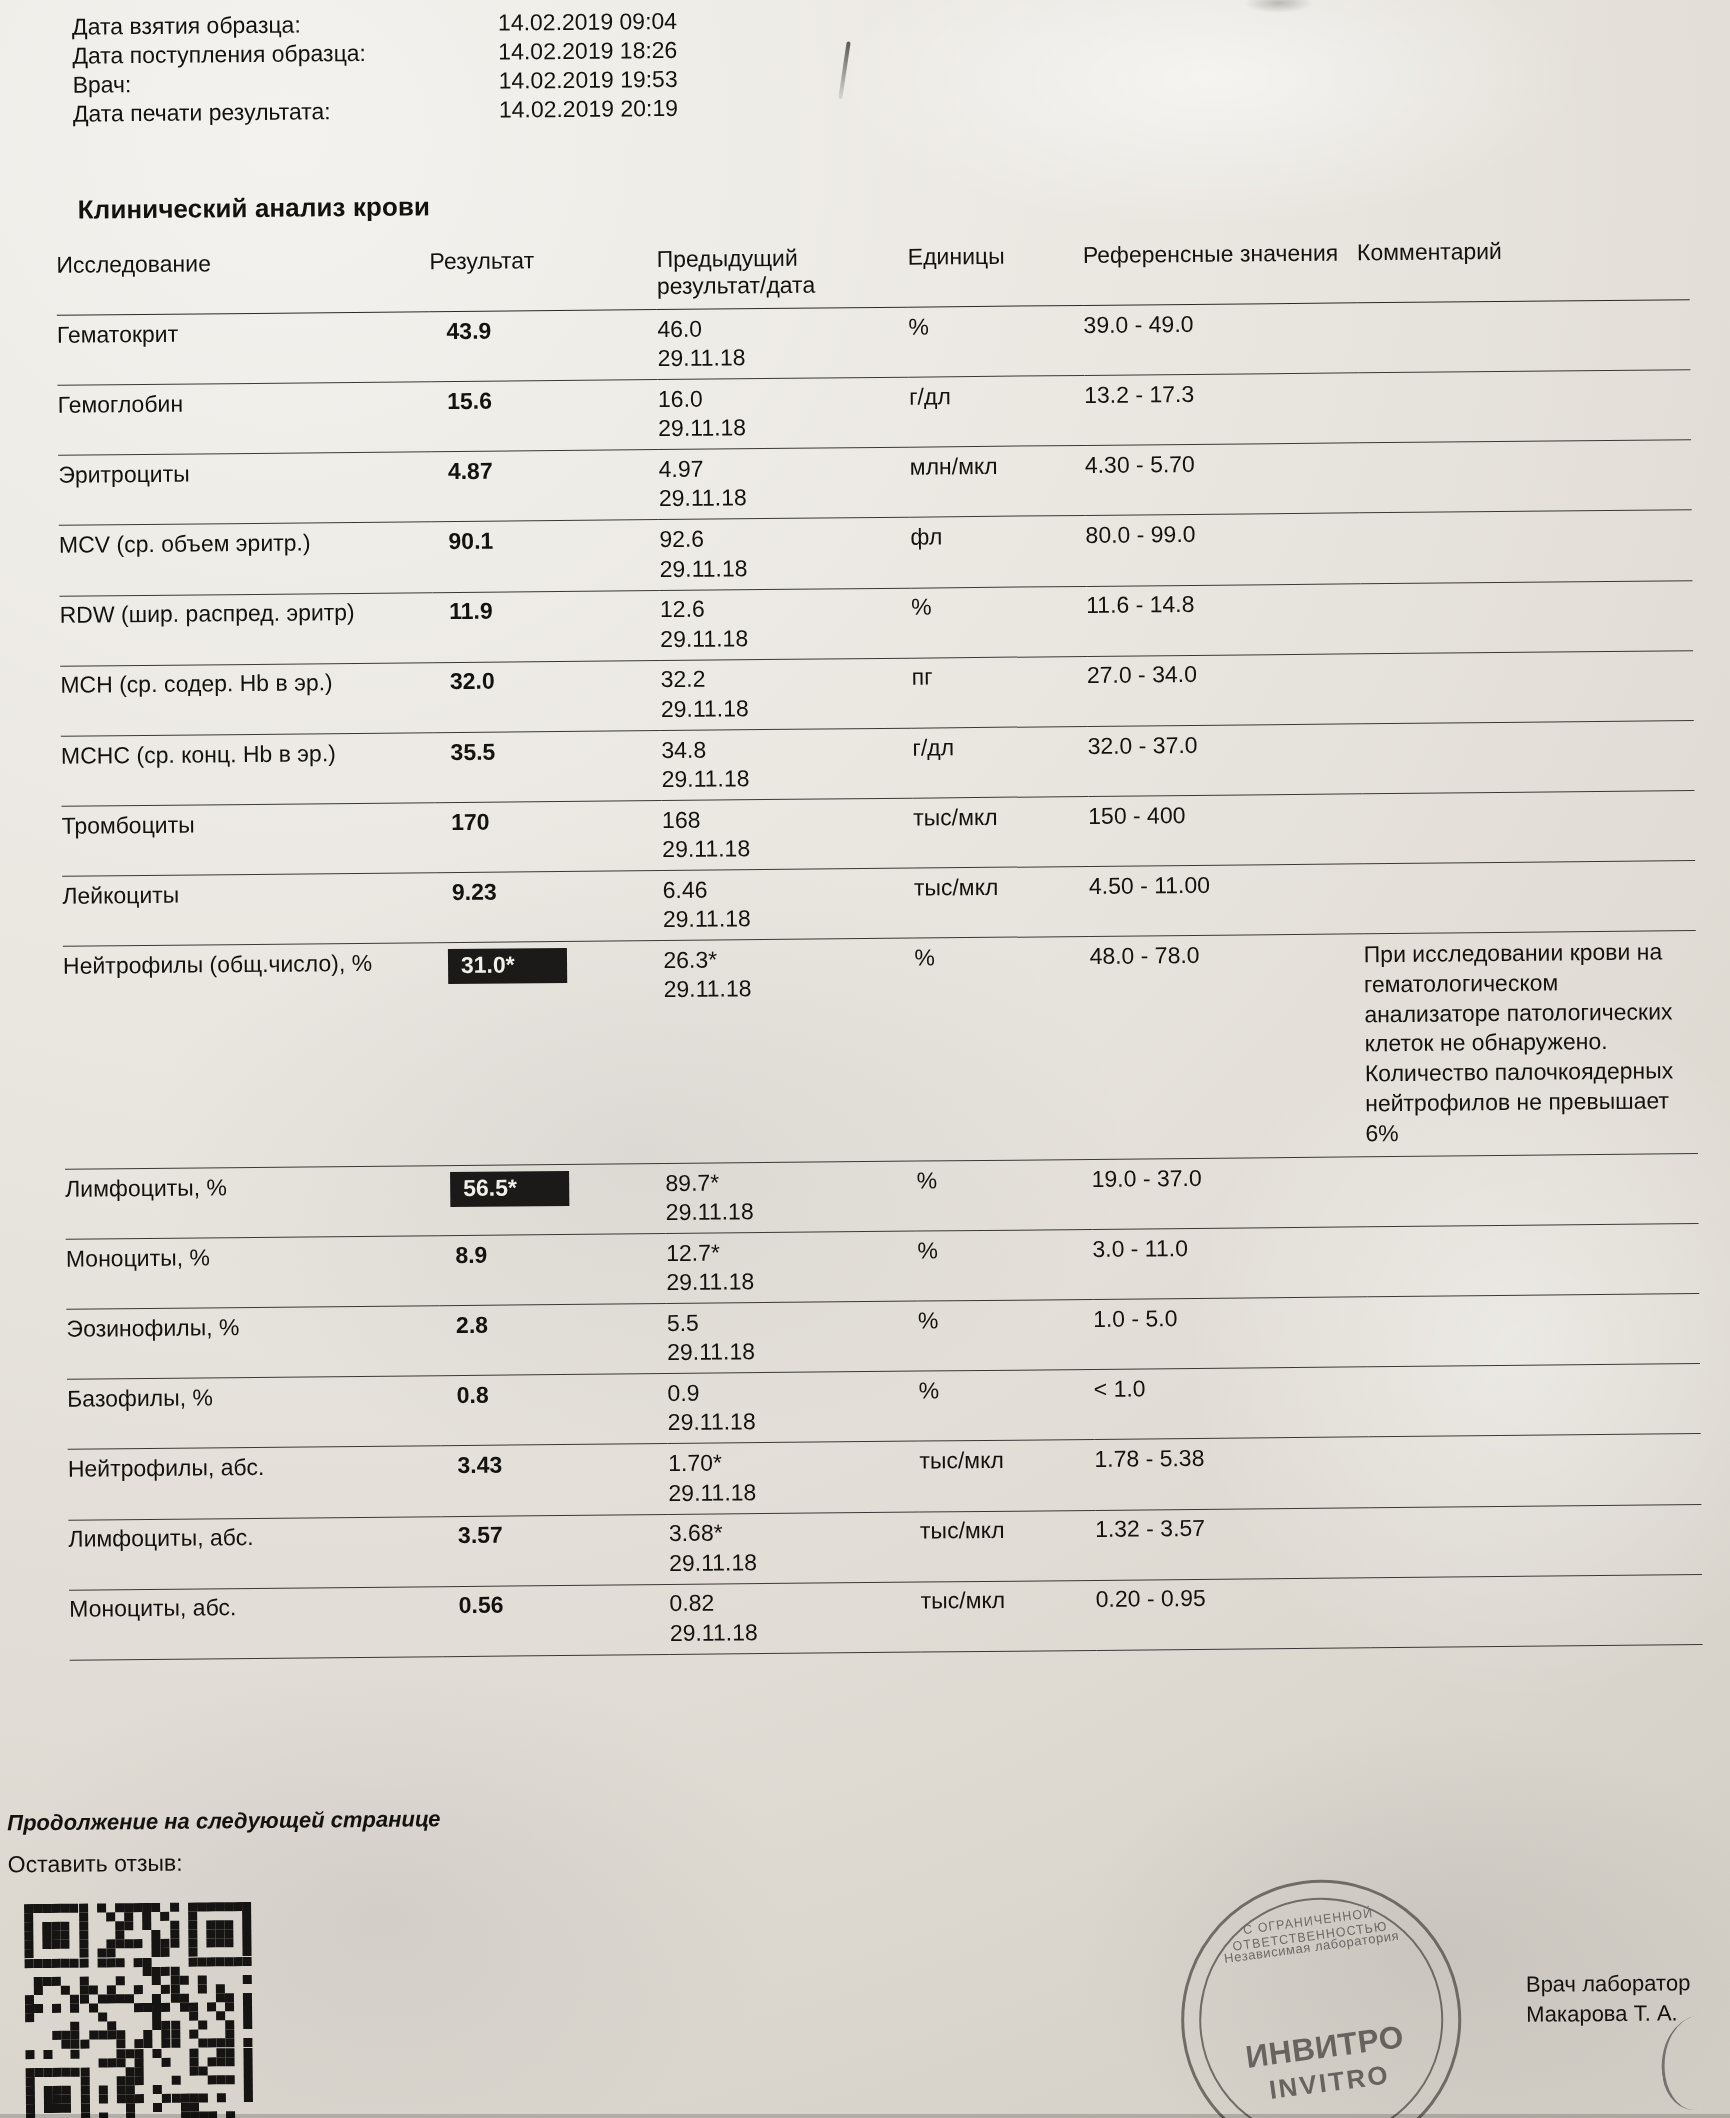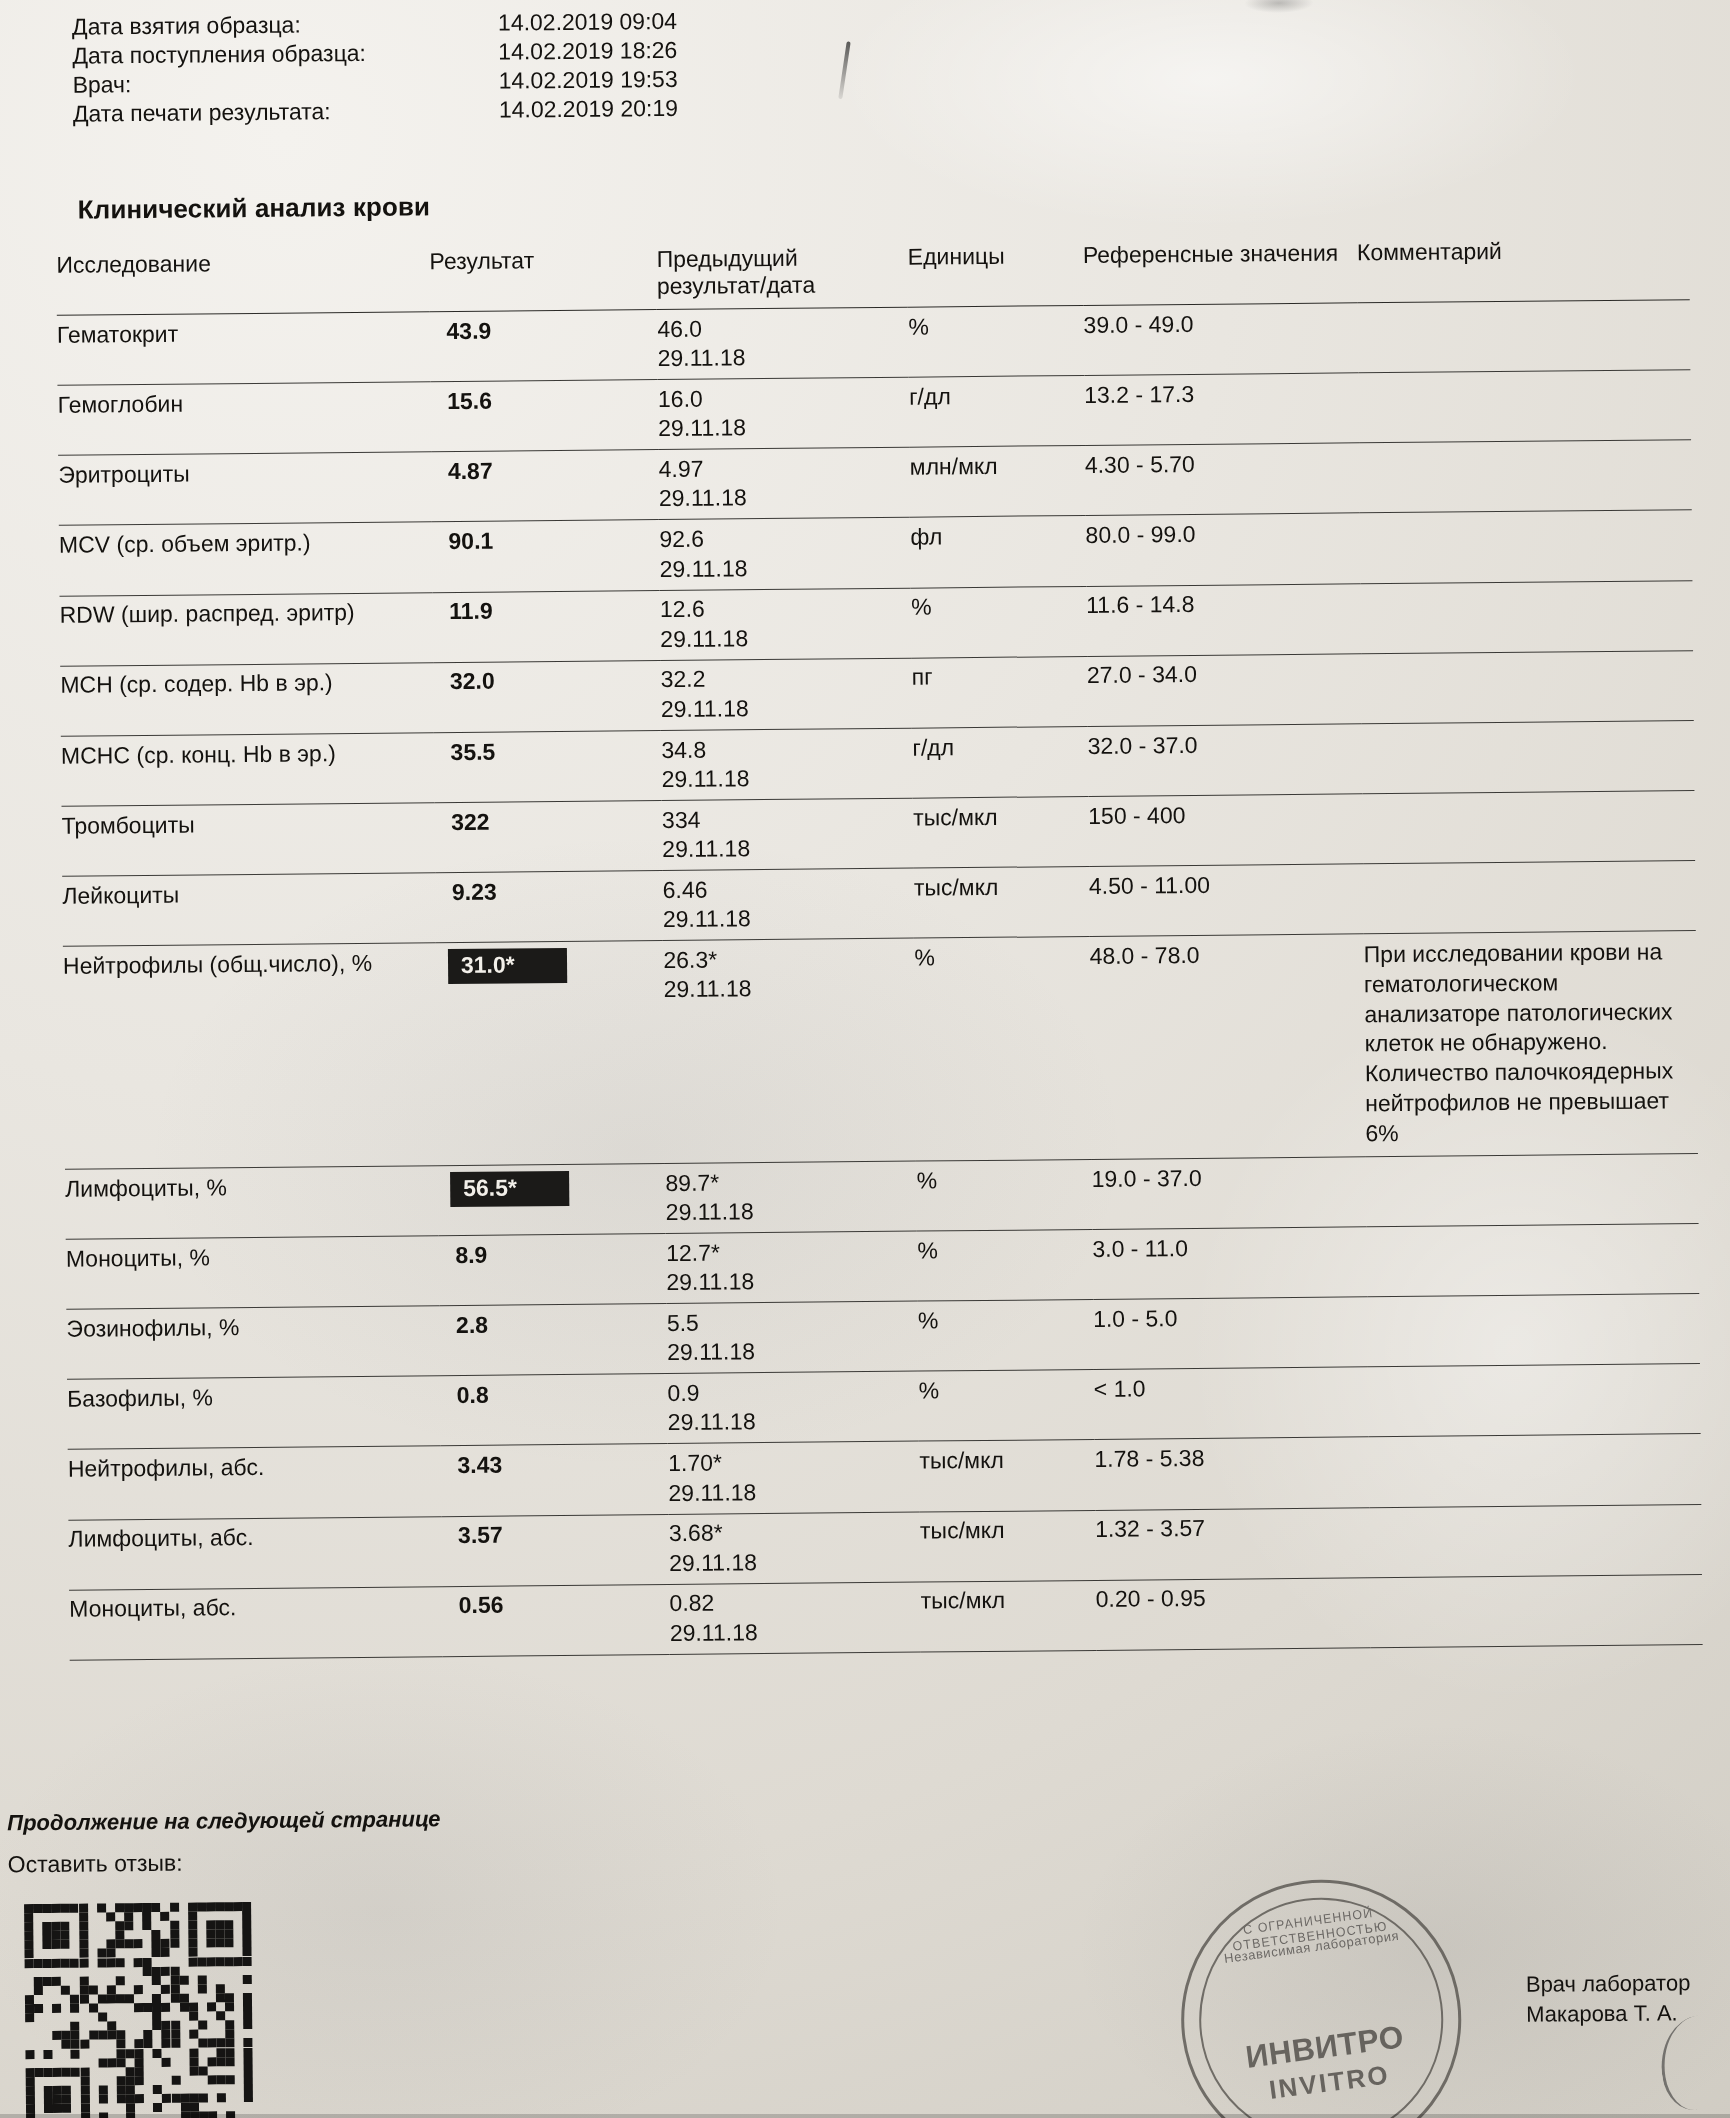--- a/index.html
+++ b/index.html
@@ -357,22 +357,22 @@
             <tr>
               <td class="c-name">MCHC (ср. конц. Hb в эр.)</td>
               <td class="c-res"><span class="res-val">35.5</span></td>
               <td class="c-prev"><span>34.8</span><span class="prev-date">29.11.18</span></td>
               <td class="c-unit unit">г/дл</td>
               <td class="c-ref ref">32.0 - 37.0</td>
               <td class="c-com comment"></td>
             </tr>
             <tr>
               <td class="c-name">Тромбоциты</td>
-              <td class="c-res"><span class="res-val">322</span></td>
-              <td class="c-prev"><span>334</span><span class="prev-date">29.11.18</span></td>
+              <td class="c-res"><span class="res-val">170</span></td>
+              <td class="c-prev"><span>168</span><span class="prev-date">29.11.18</span></td>
               <td class="c-unit unit">тыс/мкл</td>
               <td class="c-ref ref">150 - 400</td>
               <td class="c-com comment"></td>
             </tr>
             <tr>
               <td class="c-name">Лейкоциты</td>
               <td class="c-res"><span class="res-val">9.23</span></td>
               <td class="c-prev"><span>6.46</span><span class="prev-date">29.11.18</span></td>
               <td class="c-unit unit">тыс/мкл</td>
               <td class="c-ref ref">4.50 - 11.00</td>

